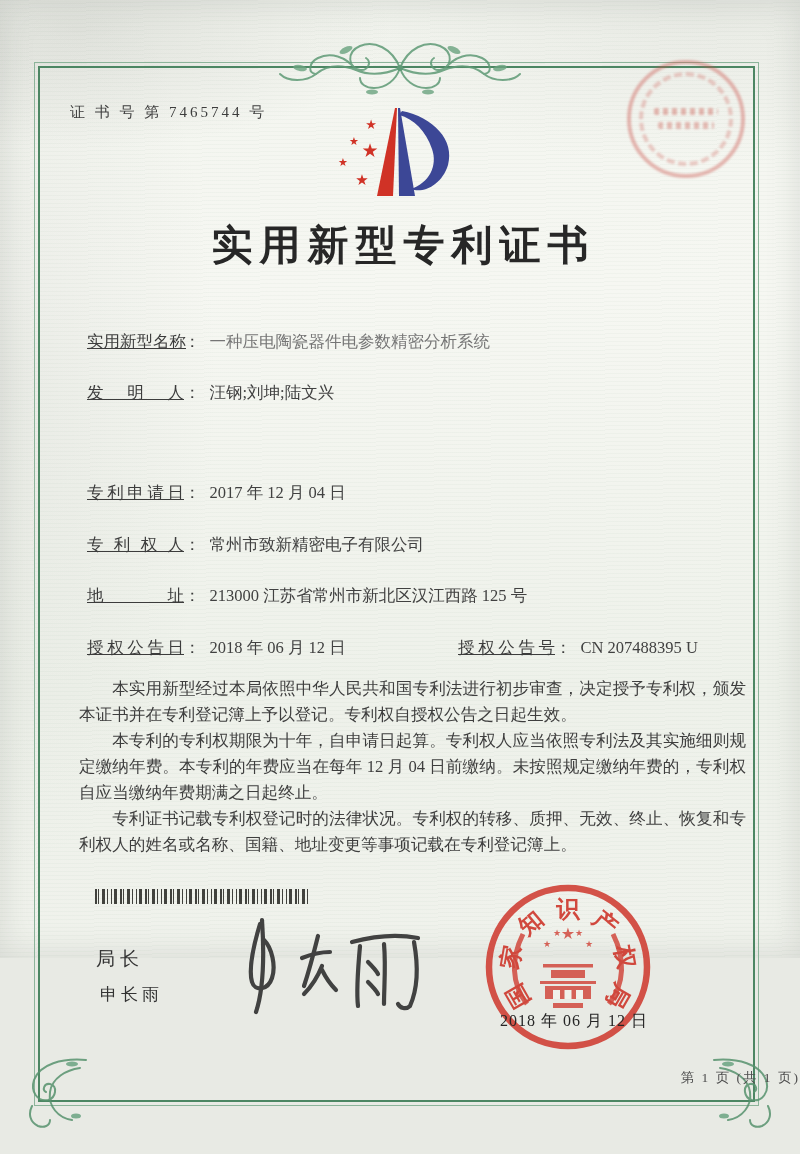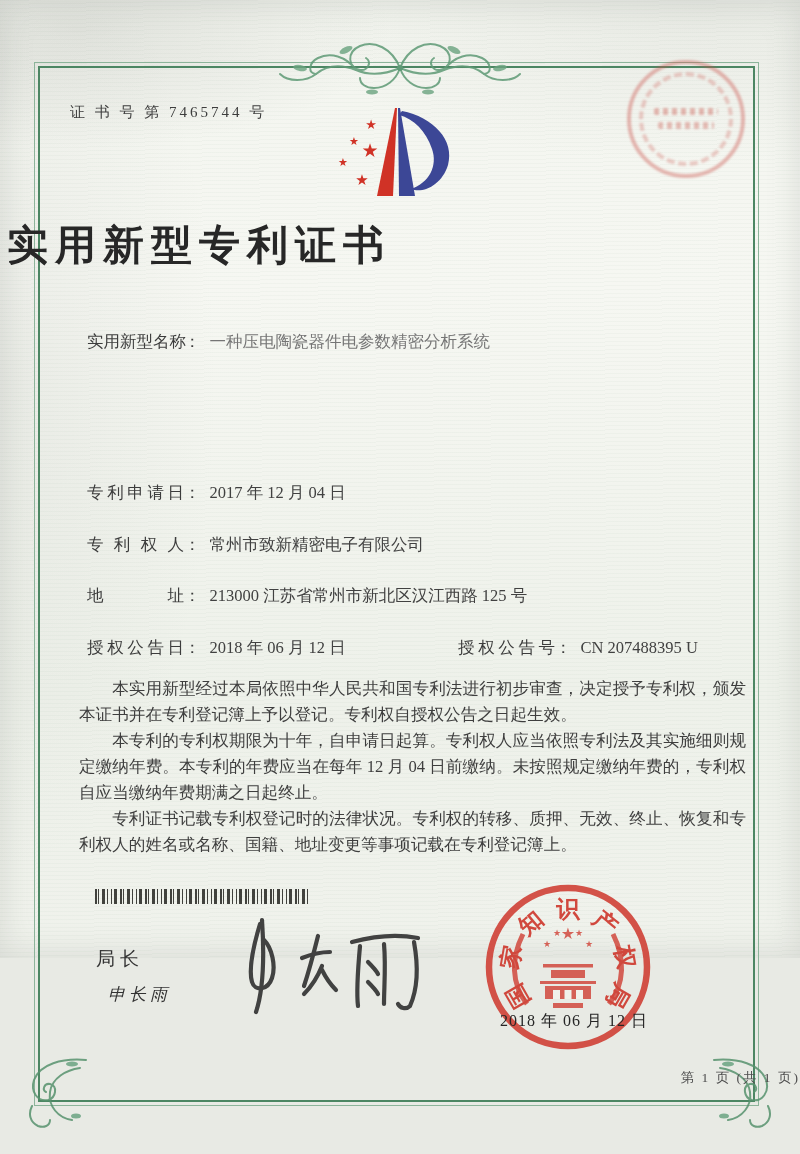--- a/index.html
+++ b/index.html
@@ -14,39 +14,39 @@
       linear-gradient(180deg,#f3f5ef 0%,#f6f7f2 30%,#eef1ea 72%,#f0f2ec 100%);
     box-shadow:inset 0 0 34px rgba(96,102,92,.18);}
   
   .frame-outer{position:absolute;left:34px;top:62px;width:723px;height:1042px;
     border:1px solid #8cb49a;}
   .frame-inner{position:absolute;left:38px;top:66px;width:713px;height:1032px;
     border:2px solid #4c8663;}
   
   .cert-no{position:absolute;left:70px;top:103px;font-size:15px;letter-spacing:3px;color:#3d3d3d;}
   .logo{position:absolute;left:335px;top:108px;}
-  .title{position:absolute;left:0;top:218px;width:100%;
+  .title{position:absolute;left:0;top:218px;width:100%;text-align:center;
     font-size:41px;font-weight:700;letter-spacing:7px;text-indent:7px;color:#272727;}
   .field-row{position:absolute;left:87px;font-size:16.5px;color:#3c3c3c;white-space:nowrap;}
-  .flabel{display:inline-block;width:97px;text-align:justify;text-align-last:justify;vertical-align:bottom;}
+  .flabel{display:inline-block;width:97px;text-align:justify;text-align-last:justify;vertical-align:bottom;text-decoration:underline;}
   .colon{display:inline-block;}
   .fvalue{margin-left:9px;color:#414141;}
   .fvalue.faded{color:#757575;}
   .r1{top:331px}.r2{top:382px}.r3{top:432px}.r4{top:482px}.r5{top:534px}.r6{top:585px}
   .grant-left{top:637px}
   .grant-right{position:absolute;left:458px;top:637px;font-size:16.5px;color:#3c3c3c;white-space:nowrap;}
   .paras{position:absolute;left:79px;top:676px;width:667px;font-size:16.6px;
     line-height:26px;color:#3e3e3e;text-align:justify;}
   .paras p{margin:0;text-indent:2em;}
   .barcode{position:absolute;left:95px;top:889px;width:213px;height:15px;opacity:.85;
     background:repeating-linear-gradient(90deg,#23231f 0 2px,transparent 2px 3px,#23231f 3px 4px,
       transparent 4px 7px,#23231f 7px 10px,transparent 10px 12px,#23231f 12px 13px,transparent 13px 16px,
       #23231f 16px 17px,transparent 17px 19px,#23231f 19px 22px,transparent 22px 25px);}
   .director-title{position:absolute;left:96px;top:946px;font-size:19px;letter-spacing:5px;color:#333;}
-  .director-name{position:absolute;left:108px;top:983px;font-size:17px;letter-spacing:4px;color:#333;font-style:italic;}
+  .director-name{position:absolute;left:100px;top:983px;font-size:17px;letter-spacing:4px;color:#333;}
   .signature{position:absolute;left:218px;top:910px;z-index:3;}
   .seal{position:absolute;left:483px;top:882px;z-index:2;opacity:.93;}
   .seal-date{position:absolute;left:500px;top:1011px;z-index:4;font-size:16px;
     letter-spacing:1px;color:#262626;}
   .footer{position:absolute;left:0;top:1069px;width:100%;text-align:right;
     font-size:13.5px;letter-spacing:2px;color:#4f4f4f;}
   .orn-top{position:absolute;left:268px;top:28px;}
   .orn-corner-l{position:absolute;left:20px;top:1056px;}
   .orn-corner-r{position:absolute;left:708px;top:1056px;transform:scaleX(-1);}
   
@@ -106,20 +106,23 @@
       <text x="8" y="58" font-size="11">★</text>
       <text x="27" y="77" font-size="15">★</text>
     </g>
   </svg>
 
   <div class="title">实用新型专利证书</div>
 
   <div class="field-row r1">
     <span class="flabel">实用新型名称</span><span class="colon">：</span><span class="fvalue faded">一种压电陶瓷器件电参数精密分析系统</span>
   </div>
+  <div class="field-row r2">
+    <span class="flabel">发明人</span><span class="colon">：</span><span class="fvalue">汪钢;刘坤;陆文兴</span>
+  </div>
   <div class="field-row r4">
     <span class="flabel">专利申请日</span><span class="colon">：</span><span class="fvalue">2017 年 12 月 04 日</span>
   </div>
   <div class="field-row r5">
     <span class="flabel">专利权人</span><span class="colon">：</span><span class="fvalue">常州市致新精密电子有限公司</span>
   </div>
   <div class="field-row r6">
     <span class="flabel">地址</span><span class="colon">：</span><span class="fvalue">213000 江苏省常州市新北区汉江西路 125 号</span>
   </div>
   <div class="field-row grant-left">

